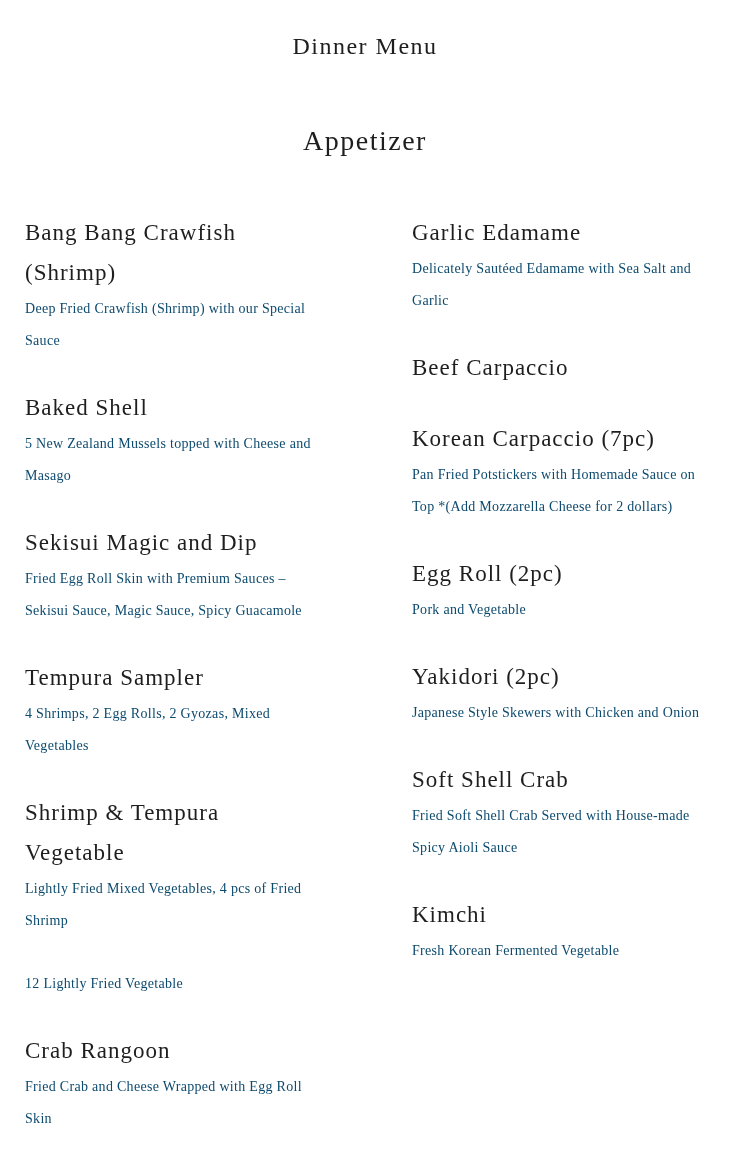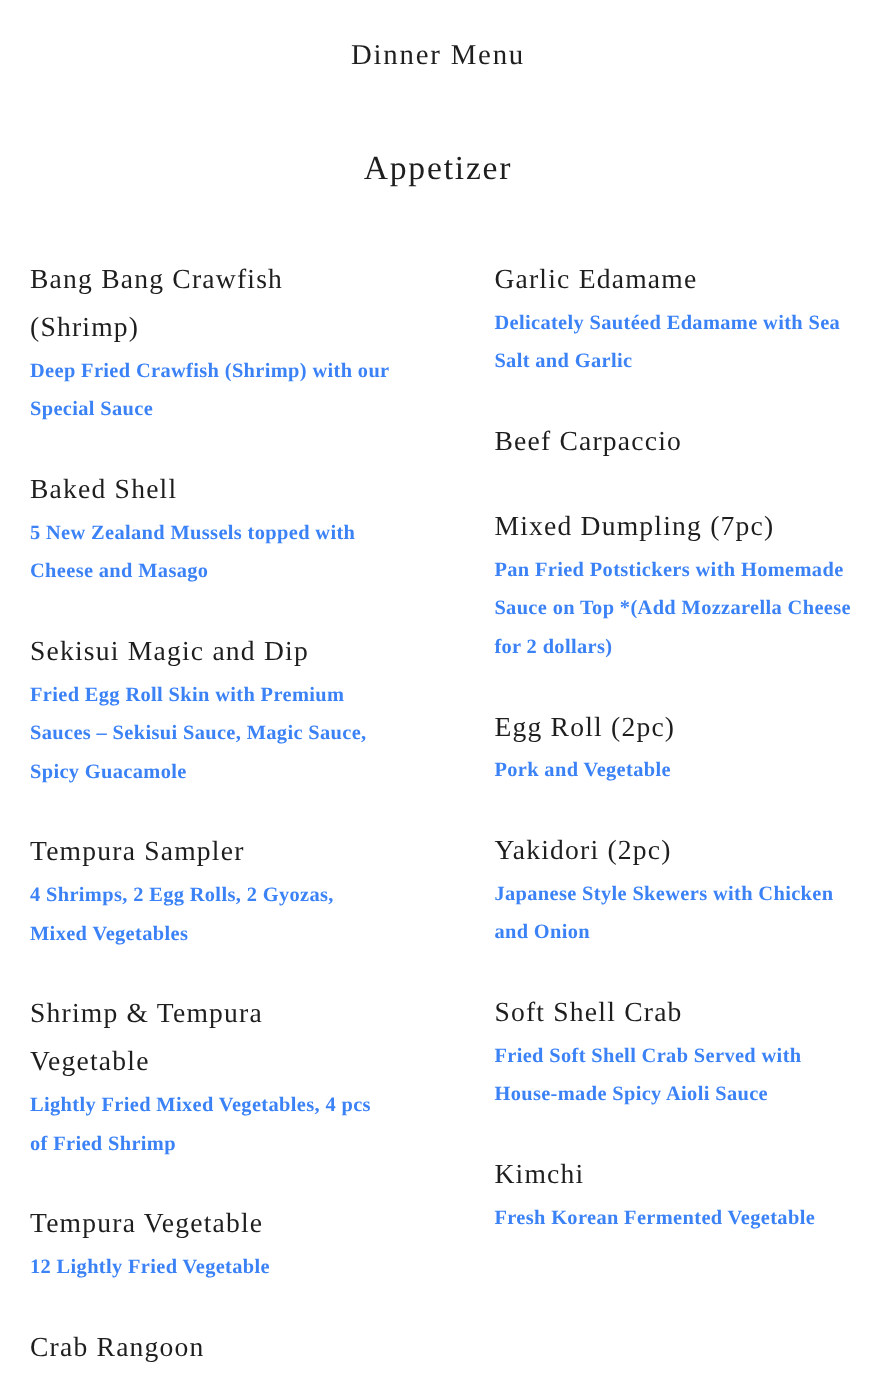--- a/index.html
+++ b/index.html
@@ -47,25 +47,25 @@
     margin-bottom: 31px;
   }
   .menu-item-name {
     font-size: 23px;
     font-weight: 400;
     line-height: 40px;
     letter-spacing: 1px;
     color: #1e1e1e;
   }
   .menu-item-description {
-    font-size: 17px;
-    font-weight: 700;
+    font-size: 14px;
+    font-weight: 400;
     line-height: 32px;
     letter-spacing: 0.3px;
-    color: #3b82f6;
+    color: #0c4a6e;
   }
 </style>
 </head>
 <body>
 
 <div class="page">
   <h1 class="page-title">Dinner Menu</h1>
 
   <h2 class="section-title">Appetizer</h2>
 
@@ -90,41 +90,40 @@
     <div class="menu-item-name">Tempura Sampler</div>
     <div class="menu-item-description">4 Shrimps, 2 Egg Rolls, 2 Gyozas, Mixed Vegetables</div>
   </div>
 
   <div class="menu-item">
     <div class="menu-item-name">Shrimp &amp; Tempura Vegetable</div>
     <div class="menu-item-description">Lightly Fried Mixed Vegetables, 4 pcs of Fried Shrimp</div>
   </div>
 
   <div class="menu-item">
-    <div class="menu-item-name">Tempura Vegetable</div>
     <div class="menu-item-description">12 Lightly Fried Vegetable</div>
   </div>
 
   <div class="menu-item">
     <div class="menu-item-name">Crab Rangoon</div>
     <div class="menu-item-description">Fried Crab and Cheese Wrapped with Egg Roll Skin</div>
   </div>
 </div>
     <div class="menu-column" id="right-column">
   <div class="menu-item">
     <div class="menu-item-name">Garlic Edamame</div>
     <div class="menu-item-description">Delicately Sautéed Edamame with Sea Salt and Garlic</div>
   </div>
 
   <div class="menu-item">
     <div class="menu-item-name">Beef Carpaccio</div>
   </div>
 
   <div class="menu-item">
-    <div class="menu-item-name">Mixed Dumpling (7pc)</div>
+    <div class="menu-item-name">Korean Carpaccio (7pc)</div>
     <div class="menu-item-description">Pan Fried Potstickers with Homemade Sauce on Top *(Add Mozzarella Cheese for 2 dollars)</div>
   </div>
 
   <div class="menu-item">
     <div class="menu-item-name">Egg Roll (2pc)</div>
     <div class="menu-item-description">Pork and Vegetable</div>
   </div>
 
   <div class="menu-item">
     <div class="menu-item-name">Yakidori (2pc)</div>

